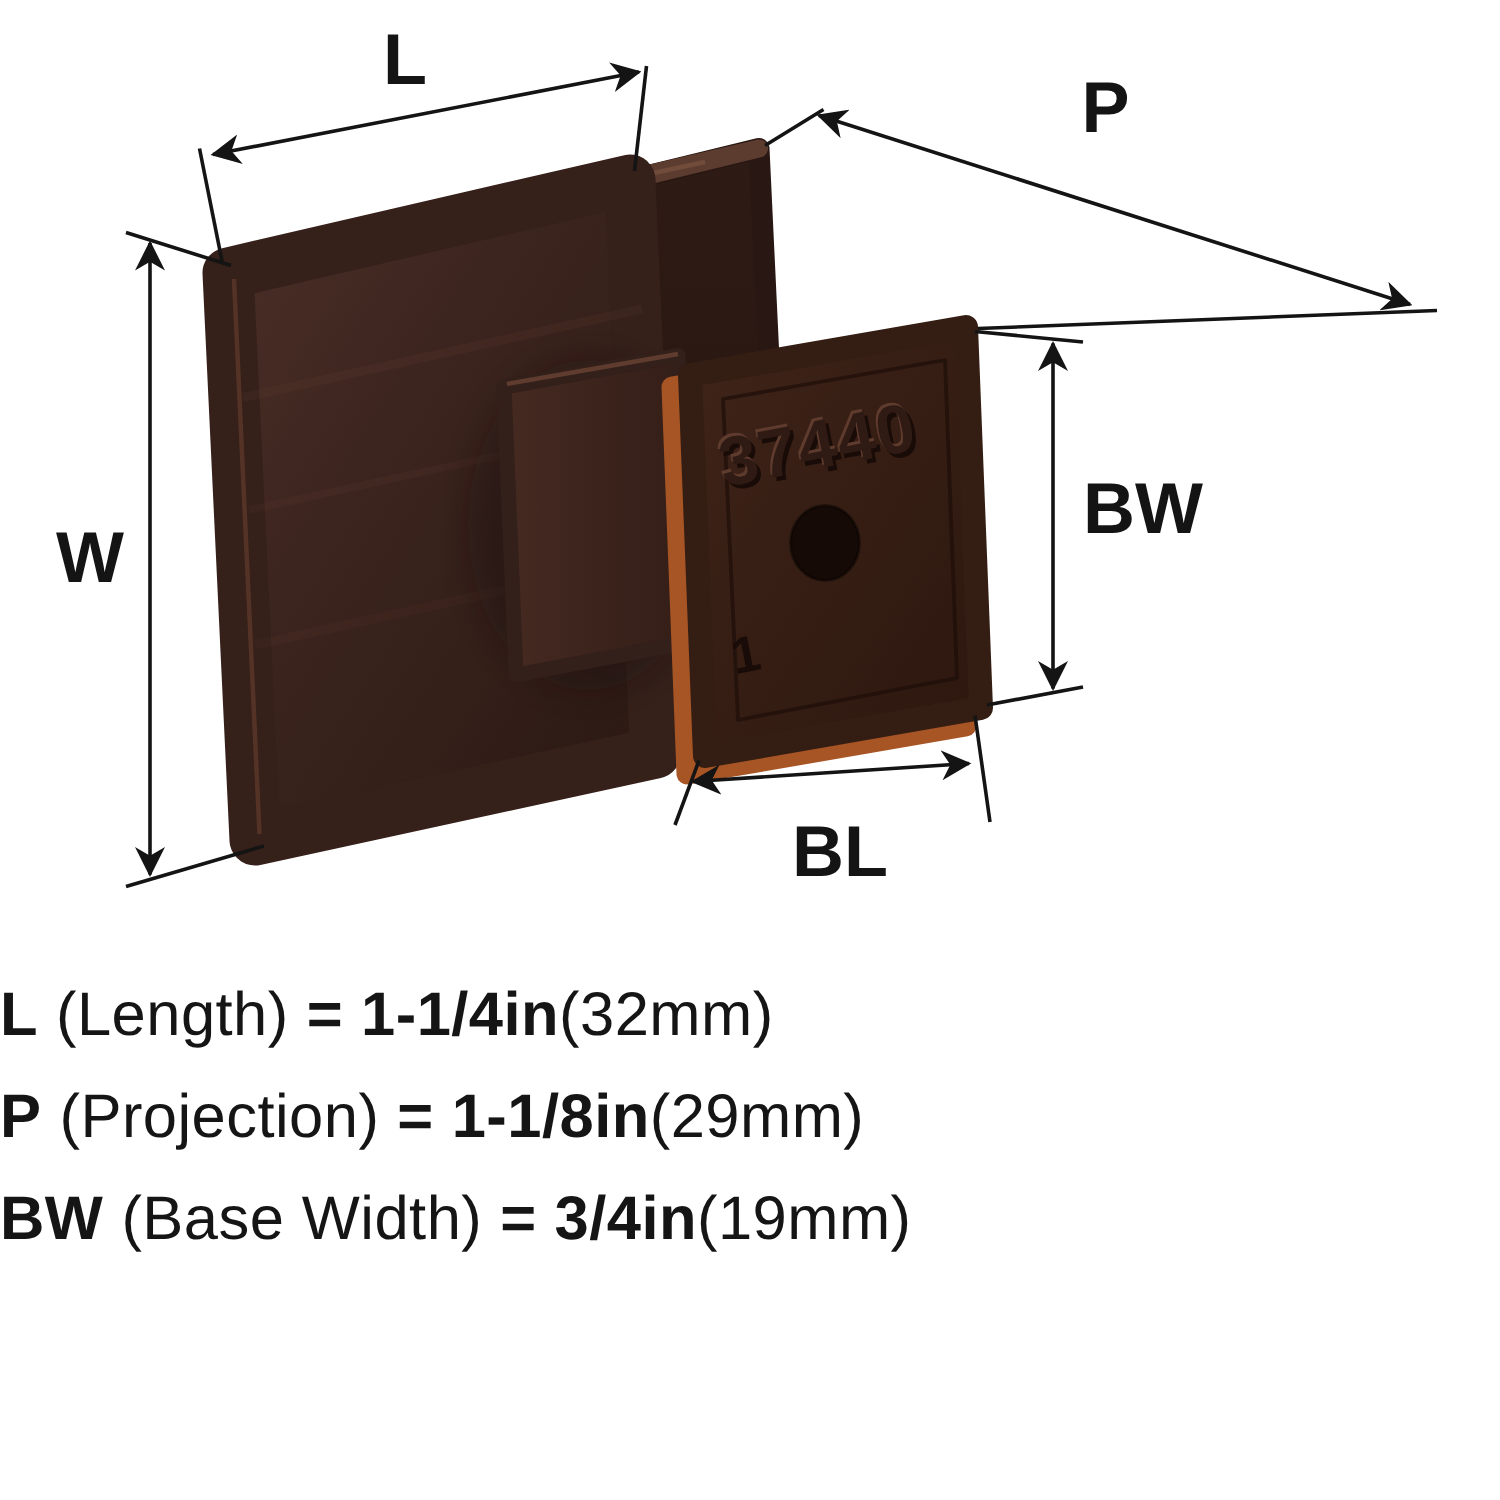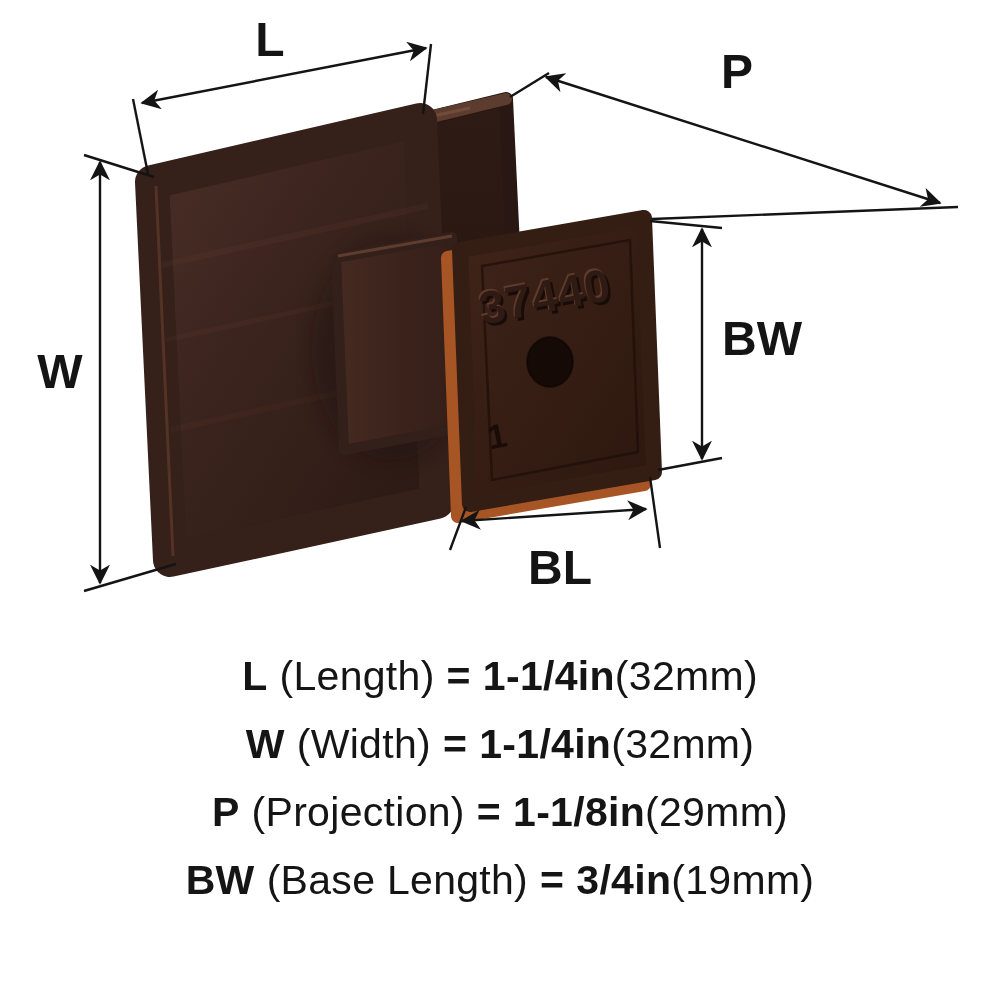--- a/index.html
+++ b/index.html
@@ -16,21 +16,21 @@
     font-family:"Liberation Sans",sans-serif;
     font-weight:700;
     font-size:48px;
     fill:#141414;
   }
   .specs{
     position:absolute;
     left:0;
     top:642px;
     width:1000px;
-    text-align:center;
+    text-align:left;
     font-size:41px;
     line-height:68px;
     color:#151515;
     letter-spacing:.3px;
   }
   .spec-row{white-space:nowrap;}
   .spec-row .b{font-weight:700;}
   .spec-row .sp{margin-right:12px;}
 </style>
 </head>
@@ -142,23 +142,20 @@
     <text class="dim-label" x="60" y="388" text-anchor="middle">W</text>
     <text class="dim-label" x="762" y="355" text-anchor="middle">BW</text>
     <text class="dim-label" x="560" y="584" text-anchor="middle">BL</text>
   </svg>
 
   <div class="specs">
     <div class="spec-row">
       <span class="b sp">L</span><span class="sp">(Length)</span><span class="b sp">=</span><span class="b">1-1/4in</span><span>(32mm)</span>
     </div>
     <div class="spec-row">
-      <span class="b sp">W</span><span class="sp">(Width)</span><span class="b sp">=</span><span class="b">1-1/4in</span><span>(32mm)</span>
-    </div>
-    <div class="spec-row">
       <span class="b sp">P</span><span class="sp">(Projection)</span><span class="b sp">=</span><span class="b">1-1/8in</span><span>(29mm)</span>
     </div>
     <div class="spec-row">
-      <span class="b sp">BW</span><span class="sp">(Base Length)</span><span class="b sp">=</span><span class="b">3/4in</span><span>(19mm)</span>
+      <span class="b sp">BW</span><span class="sp">(Base Width)</span><span class="b sp">=</span><span class="b">3/4in</span><span>(19mm)</span>
     </div>
   </div>
 
 </div>
 
 </body></html>

